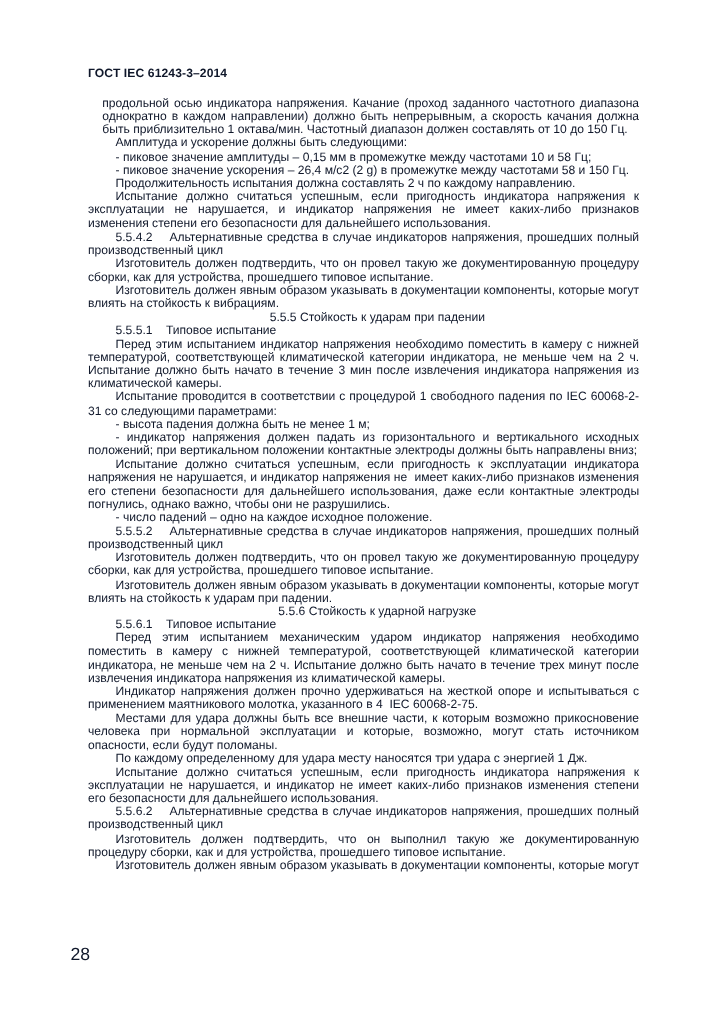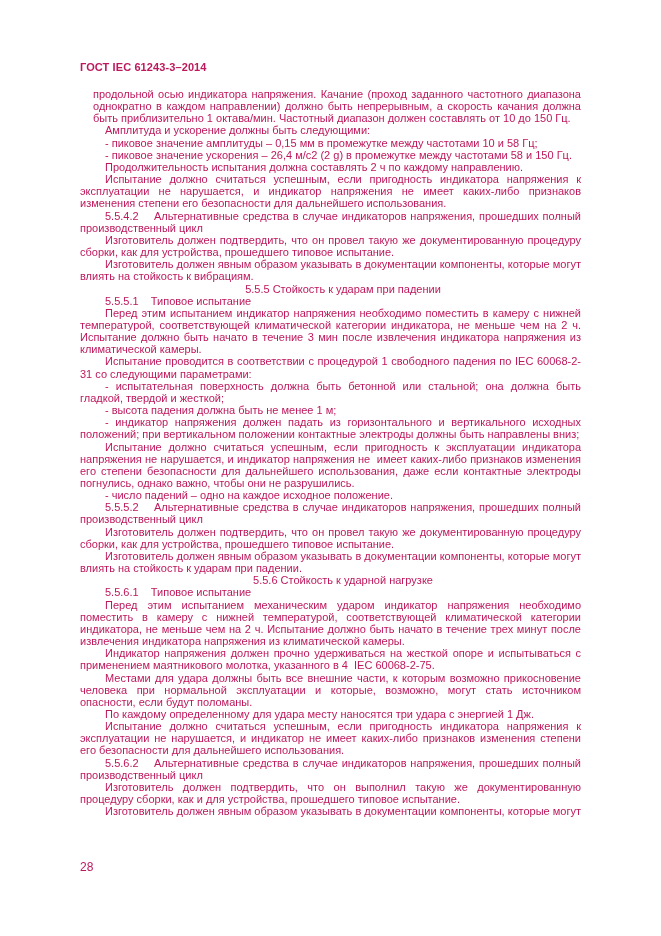--- a/index.html
+++ b/index.html
@@ -6,21 +6,21 @@
     margin: 0;
     padding: 0;
     background: #ffffff;
   }
   .page {
     position: relative;
     width: 661px;
     height: 936px;
     background: #ffffff;
     font-family: "Liberation Sans", sans-serif;
-    color: #be185d;
+    color: #0f172a;
     overflow: hidden;
   }
   .doc-header {
     position: absolute;
     left: 80px;
     top: 61px;
     font-size: 11px;
     font-weight: bold;
     letter-spacing: 0.1px;
   }
@@ -43,23 +43,23 @@
   }
   .para.bold {
     font-weight: normal;
     text-align: center;
   }
   .para.cutoff {
     text-align-last: justify;
   }
   .page-number {
     position: absolute;
-    left: 80px;
+    left: 64px;
     top: 860px;
-    font-size: 12px;
+    font-size: 16px;
   }
 </style>
 </head>
 <body>
 
 <div class="page">
   <div class="doc-header">ГОСТ IEC 61243-3–2014</div>
   <div class="doc-body">
       <p class="para first">продольной осью индикатора напряжения. Качание (проход заданного частотного диапазона однократно в каждом направлении) должно быть непрерывным, а скорость качания должна быть приблизительно 1 октава/мин. Частотный диапазон должен составлять от 10 до 150 Гц.</p>
       <p class="para indent">Амплитуда и ускорение должны быть следующими:</p>
@@ -67,21 +67,20 @@
       <p class="para indent">- пиковое значение ускорения – 26,4 м/с2 (2 g) в промежутке между частотами 58 и 150 Гц.</p>
       <p class="para indent">Продолжительность испытания должна составлять 2 ч по каждому направлению.</p>
       <p class="para indent">Испытание должно считаться успешным, если пригодность индикатора напряжения к эксплуатации не нарушается, и индикатор напряжения не имеет каких-либо признаков изменения степени его безопасности для дальнейшего использования.</p>
       <p class="para indent">5.5.4.2&nbsp;&nbsp;&nbsp; Альтернативные средства в случае индикаторов напряжения, прошедших полный производственный цикл</p>
       <p class="para indent">Изготовитель должен подтвердить, что он провел такую же документированную процедуру сборки, как для устройства, прошедшего типовое испытание.</p>
       <p class="para indent">Изготовитель должен явным образом указывать в документации компоненты, которые могут влиять на стойкость к вибрациям.</p>
       <p class="para bold">5.5.5 Стойкость к ударам при падении</p>
       <p class="para indent">5.5.5.1&nbsp;&nbsp;&nbsp; Типовое испытание</p>
       <p class="para indent">Перед этим испытанием индикатор напряжения необходимо поместить в камеру с нижней температурой, соответствующей климатической категории индикатора, не меньше чем на 2 ч. Испытание должно быть начато в течение 3 мин после извлечения индикатора напряжения из климатической камеры.</p>
       <p class="para indent">Испытание проводится в соответствии с процедурой 1 свободного падения по IEC 60068-2-31 со следующими параметрами:</p>
-      <p class="para indent">- испытательная поверхность должна быть бетонной или стальной; она должна быть гладкой, твердой и жесткой;</p>
       <p class="para indent">- высота падения должна быть не менее 1 м;</p>
       <p class="para indent">- индикатор напряжения должен падать из горизонтального и вертикального исходных положений; при вертикальном положении контактные электроды должны быть направлены вниз;</p>
       <p class="para indent">Испытание должно считаться успешным, если пригодность к эксплуатации индикатора напряжения не нарушается, и индикатор напряжения не&nbsp; имеет каких-либо признаков изменения его степени безопасности для дальнейшего использования, даже если контактные электроды погнулись, однако важно, чтобы они не разрушились.</p>
       <p class="para indent">- число падений – одно на каждое исходное положение.</p>
       <p class="para indent">5.5.5.2&nbsp;&nbsp;&nbsp; Альтернативные средства в случае индикаторов напряжения, прошедших полный производственный цикл</p>
       <p class="para indent">Изготовитель должен подтвердить, что он провел такую же документированную процедуру сборки, как для устройства, прошедшего типовое испытание.</p>
       <p class="para indent">Изготовитель должен явным образом указывать в документации компоненты, которые могут влиять на стойкость к ударам при падении.</p>
       <p class="para bold">5.5.6 Стойкость к ударной нагрузке</p>
       <p class="para indent">5.5.6.1&nbsp;&nbsp;&nbsp; Типовое испытание</p>
       <p class="para indent">Перед этим испытанием механическим ударом индикатор напряжения необходимо поместить в камеру с нижней температурой, соответствующей климатической категории индикатора, не меньше чем на 2 ч. Испытание должно быть начато в течение трех минут после извлечения индикатора напряжения из климатической камеры.</p>

